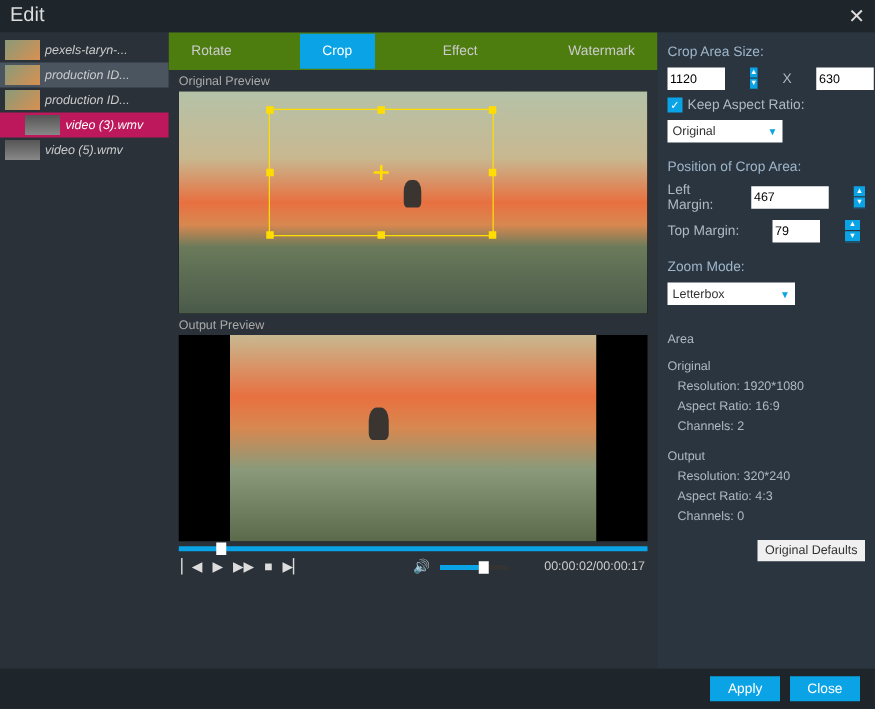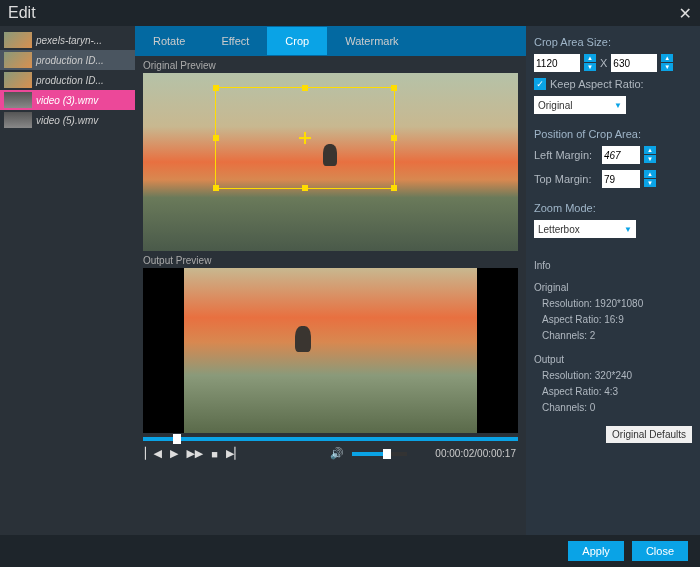--- a/index.html
+++ b/index.html
@@ -4,26 +4,26 @@
 <style>
 * { box-sizing: border-box; margin: 0; padding: 0; }
 body { font-family: Arial, sans-serif; font-size: 11px; color: #c0c0c0; background: #2a3138; width: 700px; height: 567px; overflow: hidden; }
 .window { width: 700px; height: 567px; background: #2a3138; display: flex; flex-direction: column; }
 .titlebar { height: 26px; background: #1e252b; display: flex; align-items: center; justify-content: space-between; padding: 0 8px; }
 .titlebar .title { color: #ddd; font-size: 16px; }
 .titlebar .close { color: #ddd; font-size: 16px; cursor: pointer; }
 .content { flex: 1; display: flex; }
 .sidebar { width: 135px; background: #2a3138; padding-top: 4px; }
 .sidebar-item { display: flex; align-items: center; height: 20px; padding: 0 4px; color: #ccc; font-size: 10px; cursor: pointer; overflow: hidden; white-space: nowrap; font-style: italic; }
-.sidebar-item.selected { background: #ec4899; color: #fff; }
+.sidebar-item.selected { background: #be185d; color: #fff; justify-content: center; }
 .thumb { width: 28px; height: 16px; margin-right: 4px; background: linear-gradient(135deg, #8a9a7a, #d89050); flex-shrink: 0; }
 .thumb.vid { background: linear-gradient(180deg, #555, #888); }
 .main { flex: 1; display: flex; }
 .center { flex: 1; display: flex; flex-direction: column; background: #2a3138; }
-.tabs { height: 30px; display: flex; justify-content: flex-start; align-items: center; gap: 0; background: #0369a1; }
+.tabs { height: 30px; display: flex; justify-content: space-between; align-items: center; gap: 0; background: #4d7c0f; }
 .tab { padding: 8px 18px; color: #ccc; cursor: pointer; font-size: 11px; }
 .tab.active { background: #0aa3e6; color: #fff; }
 .preview-section { padding: 4px 8px 0 8px; }
 .preview-label { color: #aaa; font-size: 10px; margin-bottom: 2px; }
 .preview-box { width: 100%; height: 178px; background: #000; position: relative; overflow: hidden; }
 .orig-img { position: absolute; inset: 0; background: linear-gradient(180deg, #b5c2a8 0%, #c8b890 30%, #e87040 50%, #d88850 60%, #6a7a5a 70%, #4a5a4a 100%); }
 .orig-img::after { content:""; position:absolute; left:48%; top:40%; width:14px; height:22px; background:#3a3530; border-radius:40% 40% 20% 20%; }
 .crop-rect { position: absolute; border: 1px solid #ffdd00; }
 .handle { position: absolute; width: 6px; height: 6px; background: #ffdd00; }
 .h-tl{top:-3px;left:-3px}.h-tr{top:-3px;right:-3px}.h-bl{bottom:-3px;left:-3px}.h-br{bottom:-3px;right:-3px}
@@ -40,21 +40,21 @@
 .progress-thumb { position:absolute; left:30px; top:-3px; width:8px; height:10px; background:#fff; }
 .controls { display: flex; align-items: center; padding: 6px 10px; gap: 8px; }
 .ctrl-btn { color: #ddd; font-size: 11px; cursor: pointer; }
 .controls .spacer { flex: 1; }
 .vol-slider { width: 55px; height: 4px; background: #333; position: relative; }
 .vol-fill { position:absolute; left:0; top:0; height:100%; width:55%; background:#0aa3e6; }
 .vol-thumb { position:absolute; left:55%; top:-3px; width:8px; height:10px; background:#fff; }
 .time { color: #ccc; font-size: 10px; margin-left: 20px; }
 .right-panel { width: 174px; background: #2a3540; padding: 10px 8px; display: flex; flex-direction: column; gap: 6px; font-size: 11px; color: #b0b8c0; }
 .panel-label { color: #9fb5c8; }
-.row { display: flex; align-items: center; gap: 4px; }
+.row { display: flex; align-items: center; gap: 20px; }
 .num-input { width: 46px; height: 18px; background: #fff; color: #000; border: none; font-size: 10px; padding: 0 2px; }
 .spin { width: 12px; height: 18px; display: flex; flex-direction: column; }
 .spin-btn { flex:1; background:#0aa3e6; font-size:6px; color:#fff; display:flex; align-items:center; justify-content:center; cursor:pointer; border-bottom:1px solid #2a3540; }
 .checkbox-row { display:flex; align-items:center; gap:4px; }
 .chk { width:12px; height:12px; background:#0aa3e6; color:#fff; font-size:9px; display:flex; align-items:center; justify-content:center; }
 .select { width: 92px; height: 18px; background:#fff; color:#333; display:flex; align-items:center; justify-content:space-between; padding:0 4px; font-size:10px; }
 .select .arr { color:#0aa3e6; font-size:8px; }
 .info-section { margin-top: 14px; font-size: 10px; line-height: 1.6; }
 .info-section .indent { padding-left: 8px; }
 .restore-def { align-self: flex-end; background:#f0f0f0; color:#333; padding:3px 6px; font-size:10px; cursor:pointer; margin-top:4px; }
@@ -89,22 +89,22 @@
         </div>
       <div class="sidebar-item">
           <div class="thumb vid"></div>
           <span>video (5).wmv</span>
         </div>
     </div>
     <div class="main">
       <div class="center">
         <div class="tabs">
           <div class="tab">Rotate</div>
+          <div class="tab active">Crop</div>
           <div class="tab">Effect</div>
-          <div class="tab active">Crop</div>
           <div class="tab">Watermark</div>
         </div>
         <div class="preview-section">
           <div class="preview-label">Original Preview</div>
           <div class="preview-box">
             <div class="orig-img"></div>
             <div class="crop-rect" style="left:72px; top:14px; width:180px; height:102px;">
               <div class="handle h-tl"></div>
               <div class="handle h-tm"></div>
               <div class="handle h-tr"></div>
@@ -161,21 +161,21 @@
           <span>Keep Aspect Ratio:</span>
         </div>
         <div class="select">
             <span>Original</span>
             <span class="arr">▼</span>
           </div>
 
         <div class="panel-label" style="margin-top:8px">Position of Crop Area:</div>
         <div class="row">
           <span style="width:64px">Left Margin:</span>
-          <input class="num-input" style="width: 38px; font-style: italic;" value="467">
+          <input class="num-input" style="width: 62px;" value="467">
           <div class="spin">
               <div class="spin-btn">▲</div>
               <div class="spin-btn">▼</div>
             </div>
         </div>
         <div class="row">
           <span style="width:64px">Top Margin:</span>
           <input class="num-input" style="width: 38px;" value="79">
           <div class="spin">
               <div class="spin-btn">▲</div>
@@ -183,21 +183,21 @@
             </div>
         </div>
 
         <div class="panel-label" style="margin-top:8px">Zoom Mode:</div>
         <div class="select" style="width:102px">
             <span>Letterbox</span>
             <span class="arr">▼</span>
           </div>
 
         <div class="info-section">
-          <div>Info</div>
+          <div>Area</div>
           <div style="margin-top:6px">Original</div>
           <div class="indent">Resolution: 1920*1080</div>
           <div class="indent">Aspect Ratio: 16:9</div>
           <div class="indent">Channels: 2</div>
           <div style="margin-top:8px">Output</div>
           <div class="indent">Resolution: 320*240</div>
           <div class="indent">Aspect Ratio: 4:3</div>
           <div class="indent">Channels: 0</div>
         </div>
         <div class="restore-def">Original Defaults</div>

